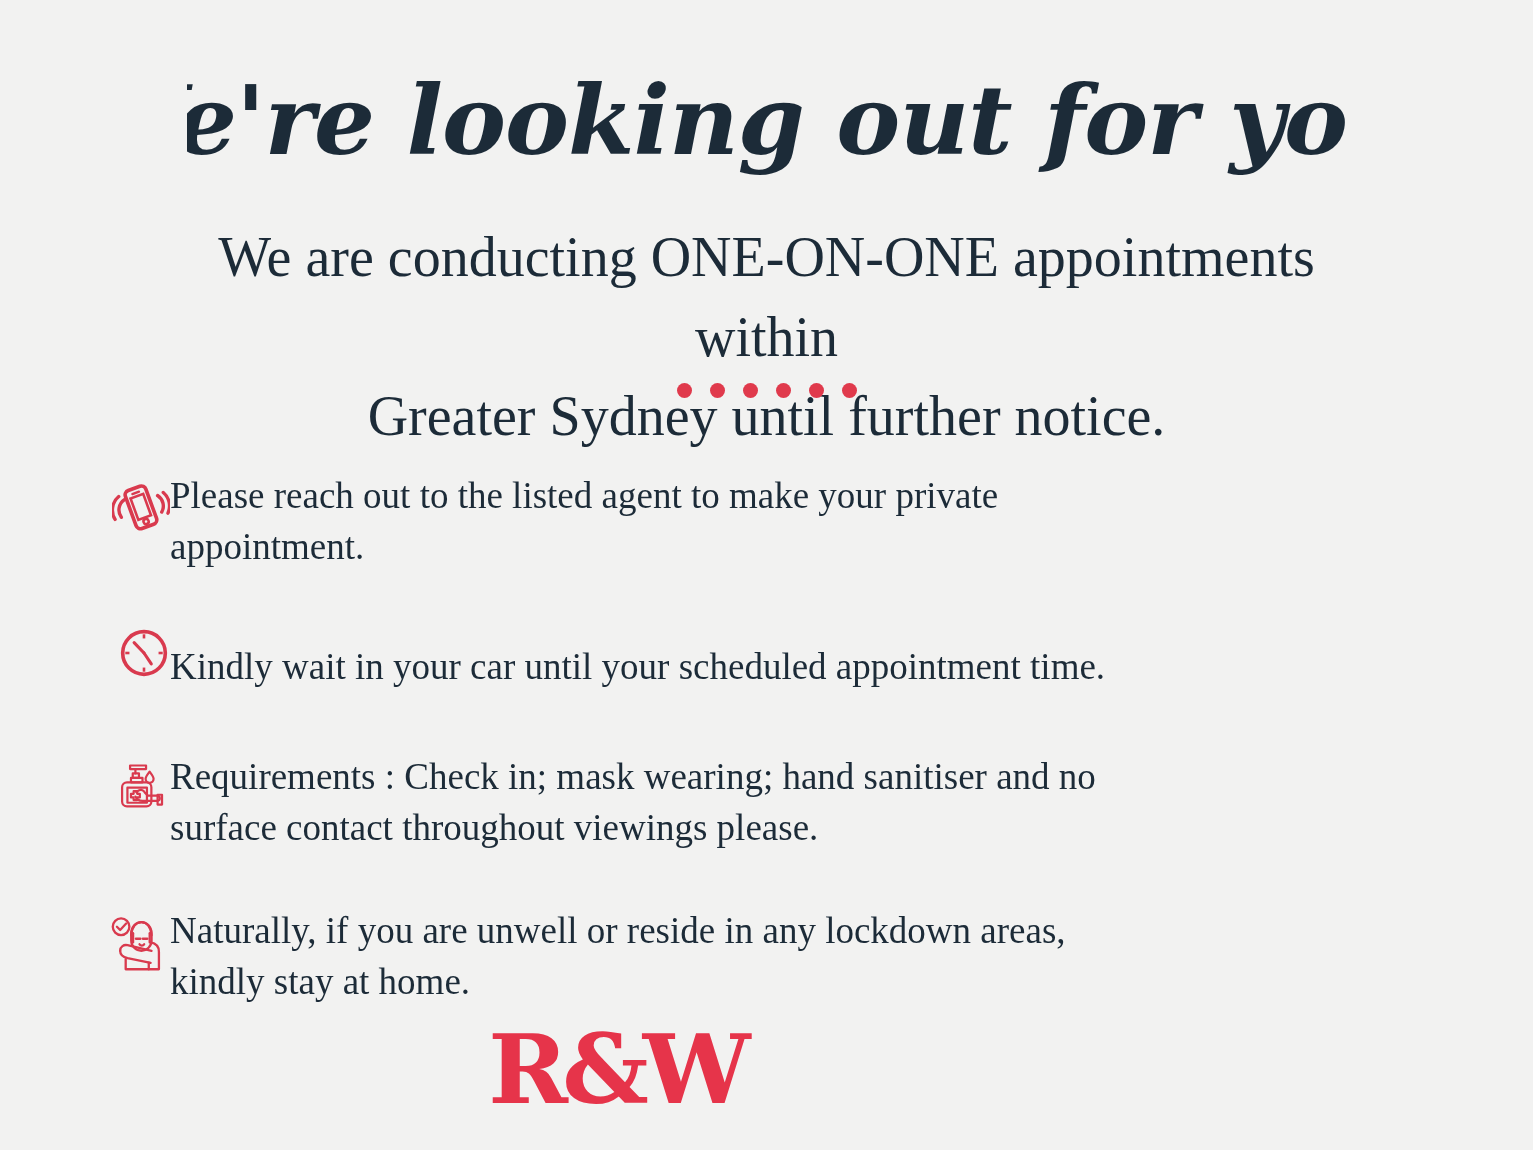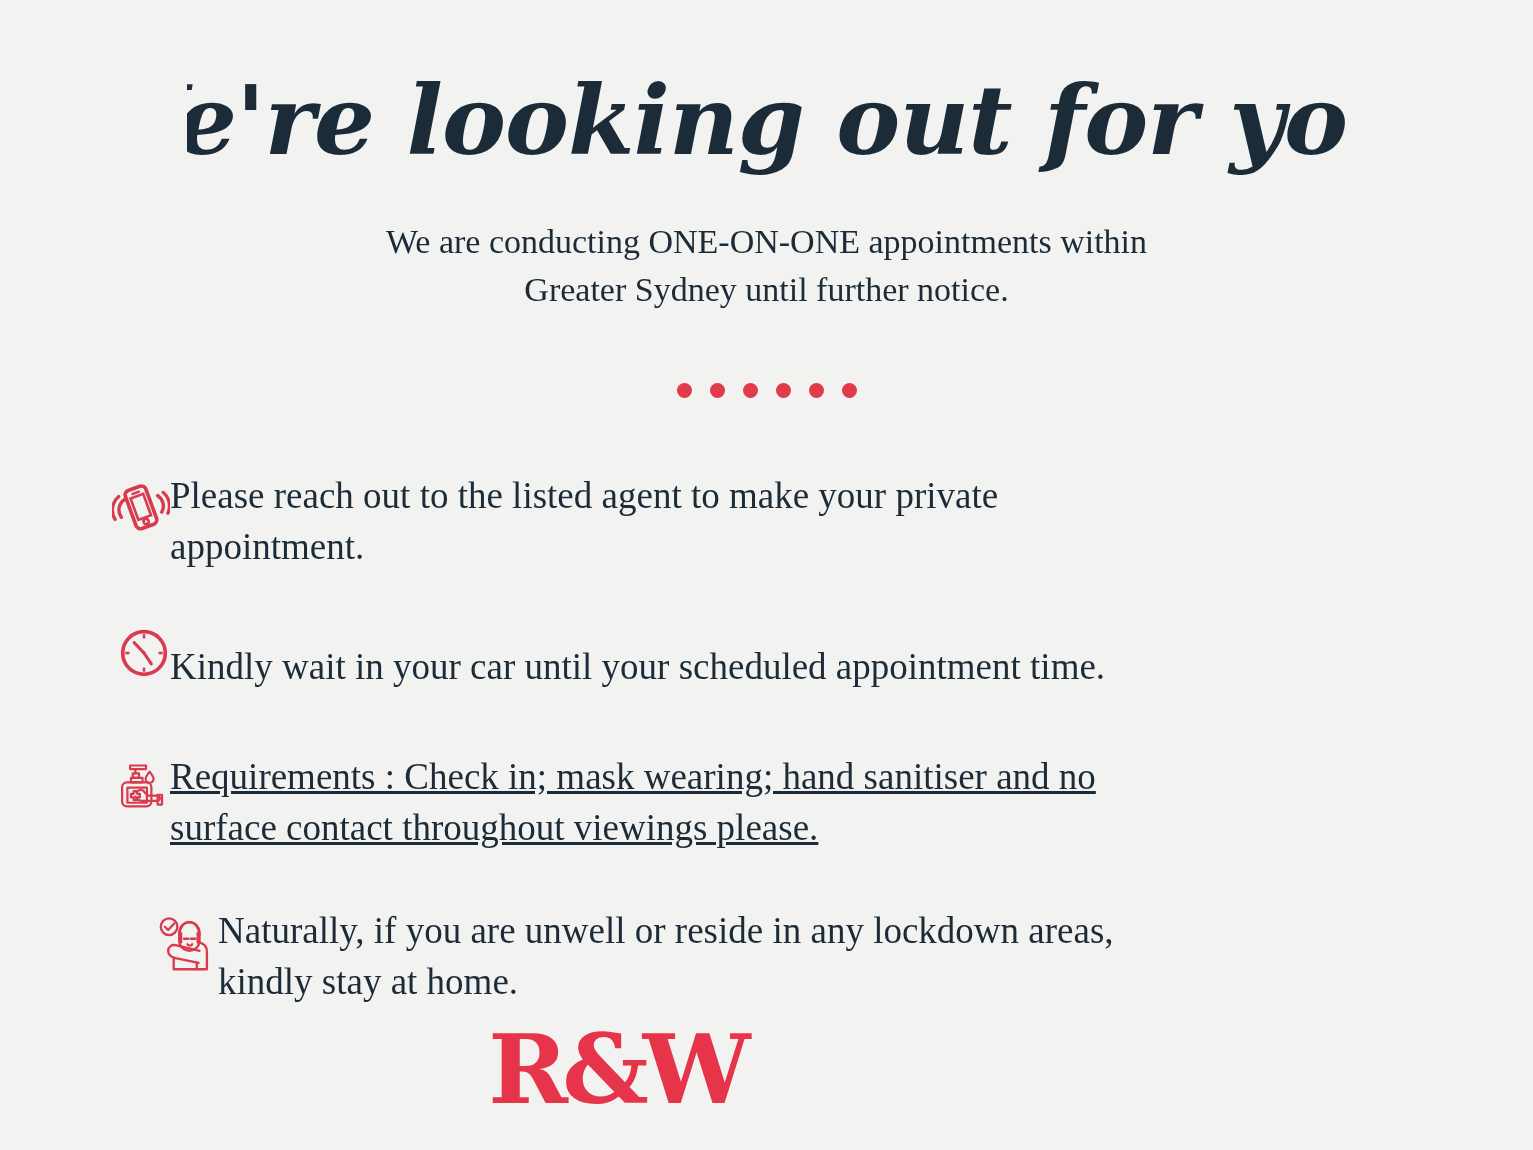--- a/index.html
+++ b/index.html
@@ -47,21 +47,21 @@
   }
 
   
   .subhead {
     position: absolute;
     top: 218px;
     left: 216px;
     width: 1101px;
     text-align: center;
     font-family: "Liberation Serif", serif;
-    font-size: 34px;
+    font-size: 56px;
     line-height: 1.42;
     color: #1c2b38;
     font-weight: 400;
   }
 
   
   .dots {
     position: absolute;
     top: 383px;
     left: 0;
@@ -114,22 +114,22 @@
   .row.r1 .row-icon { padding-top: 8px; }
   .row.r2 .row-icon { padding-top: 8px; padding-left: 118px; }
   .row.r2 .row-text { padding-top: 46px; }
   .row.r3 .row-icon { padding-top: 6px; padding-left: 115px; }
   .row.r3 .row-text { padding-top: 28px; }
   .row.r4 .row-icon { padding-top: 10px; padding-left: 110px; }
   .row.r4 .row-text { padding-top: 32px; }
 
   .row.r1 { min-height: 150px; }
   .row.r2 { min-height: 128px; }
-  .row.r3 { min-height: 150px; text-decoration: underline; }
-  .row.r4 { min-height: 140px; margin-left: 48px; }
+  .row.r3 { min-height: 150px; }
+  .row.r4 { min-height: 140px; }
 
   
   .logo-wrap {
     position: absolute;
     top: 1022px;
     left: 0;
     width: 1233px;
     text-align: center;
   }
   .logo {

